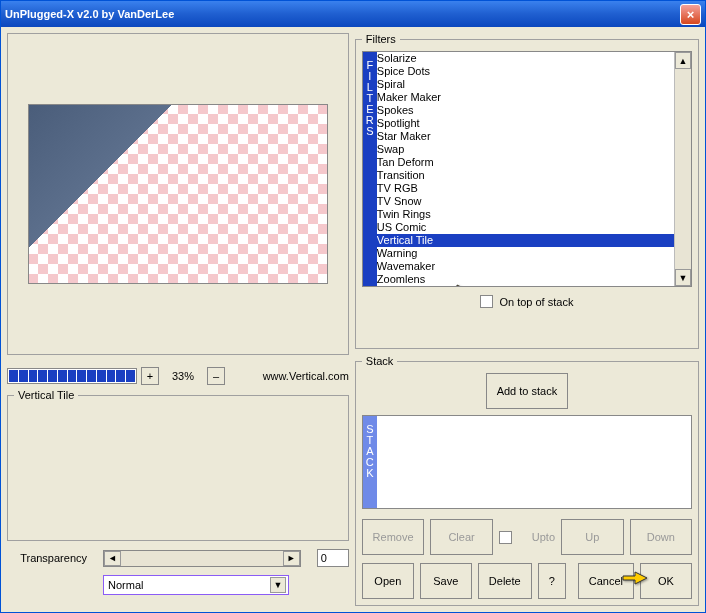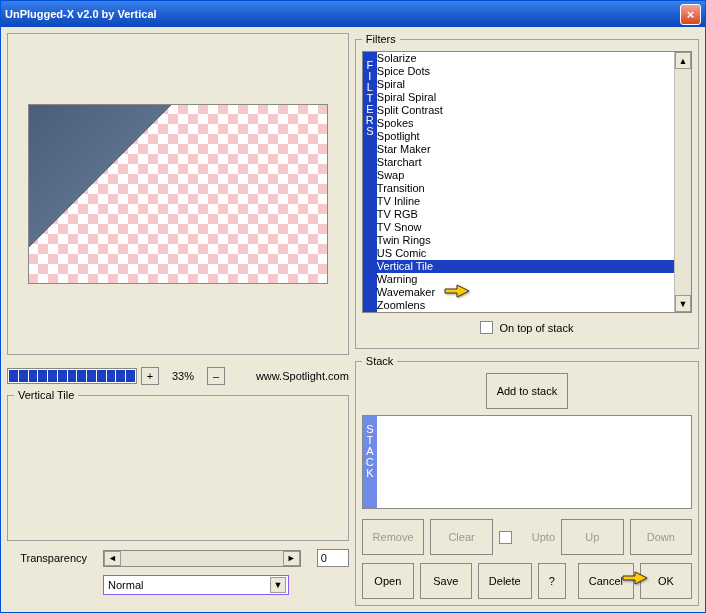--- a/index.html
+++ b/index.html
@@ -57,21 +57,21 @@
 .btn-row2 { display: flex; gap: 6px; margin-top: 8px; }
 .btn-row2 .btn { min-width: 52px; }
 .pointer { position: absolute; width: 28px; height: 20px; pointer-events: none; }
 .pointer svg { filter: drop-shadow(1px 1px 1px rgba(0,0,0,.4)); }
 </style>
 </head>
 <body>
 
 <div class="window">
   <div class="titlebar">
-    <span>UnPlugged-X v2.0 by Vertical</span>
+    <span>UnPlugged-X v2.0 by VanDerLee</span>
     <div class="close">×</div>
   </div>
   <div class="main">
     <div class="left-pane">
       <div class="preview-frame">
         <div class="preview-img"></div>
       </div>
       <div class="zoom-row">
         <div class="progress">
           <div class="seg"></div>
@@ -84,21 +84,21 @@
             <div class="seg"></div>
             <div class="seg"></div>
             <div class="seg"></div>
             <div class="seg"></div>
             <div class="seg"></div>
             <div class="seg"></div>
         </div>
         <button class="smallbtn">+</button>
         <span class="zoom-val">33%</span>
         <button class="smallbtn">–</button>
-        <span class="link">www.Spotlight.com</span>
+        <span class="link">www.Vertical.com</span>
       </div>
       <fieldset class="vtile-box">
         <legend>Vertical Tile</legend>
       </fieldset>
       <div class="trans-row">
         <label>Transparency</label>
         <div class="scrollbar-h">
           <div class="arrow">◄</div>
           <div class="track"></div>
           <div class="arrow">►</div>
@@ -124,29 +124,27 @@
               <span>L</span>
               <span>T</span>
               <span>E</span>
               <span>R</span>
               <span>S</span>
             </div>
           <div class="list" id="filters-list" style="position:relative;">
             <div class="item">Solarize</div>
               <div class="item">Spice Dots</div>
               <div class="item">Spiral</div>
-              <div class="item">Spiral Spiral</div>
-              <div class="item">Split Contrast</div>
+              <div class="item">Maker Maker</div>
               <div class="item">Spokes</div>
               <div class="item">Spotlight</div>
               <div class="item">Star Maker</div>
-              <div class="item">Starchart</div>
               <div class="item">Swap</div>
+              <div class="item">Tan Deform</div>
               <div class="item">Transition</div>
-              <div class="item">TV Inline</div>
               <div class="item">TV RGB</div>
               <div class="item">TV Snow</div>
               <div class="item">Twin Rings</div>
               <div class="item">US Comic</div>
               <div class="item selected">Vertical Tile</div>
               <div class="item">Warning</div>
               <div class="item">Wavemaker</div>
               <div class="item">Zoomlens</div>
               <div class="pointer" style="top:227px;left:66px;">
               <svg width="28" height="20" viewBox="0 0 28 20">

